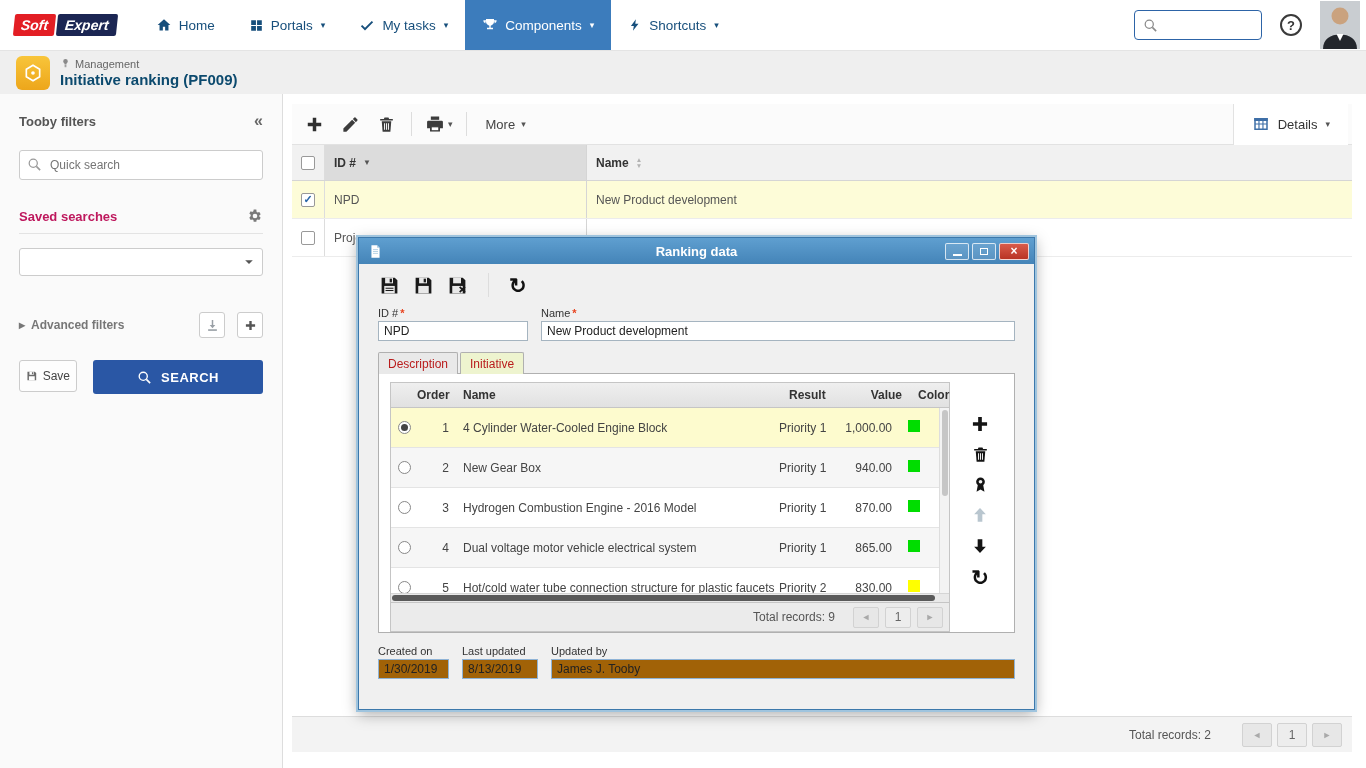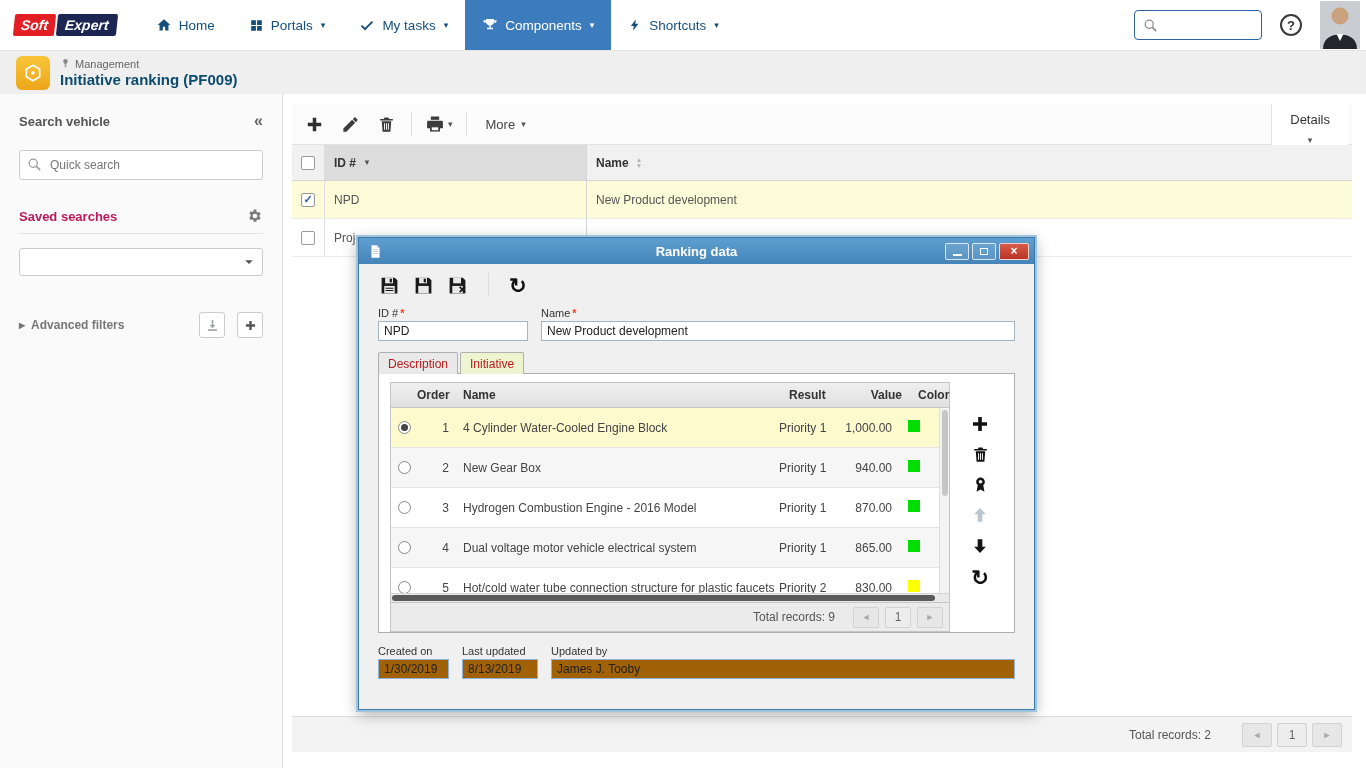--- a/index.html
+++ b/index.html
@@ -67,21 +67,21 @@
   .main{position:absolute;top:94px;left:283px;right:0;bottom:0;background:#fff;padding:0 14px 0 9px;}
   .main-toolbar{margin-top:10px;height:41px;border-bottom:1px solid #e2e2e2;background:#fbfbfb;
     display:flex;align-items:center;padding:0 4px;}
   .tb-btn{height:36px;min-width:36px;display:flex;align-items:center;justify-content:center;gap:3px;
     background:none;border:none;cursor:pointer;padding:0 6px;}
   .tb-sep{width:1px;height:24px;background:#ddd;margin:0 7px;}
   .more-btn{display:flex;align-items:center;gap:6px;color:#444;font-size:13px;padding:0 12px;cursor:pointer;
     background:none;border:none;font-family:"Liberation Sans",sans-serif;height:36px;}
   .tb-caret{font-size:9px;color:#555;}
   .details-btn{margin-left:auto;height:41px;border-left:1px solid #e2e2e2;display:flex;align-items:center;
-    gap:8px;padding:0 18px;background:#fff;color:#333;font-size:13px;cursor:pointer;flex-direction:column;}
+    gap:8px;padding:0 18px;background:#fff;color:#333;font-size:13px;cursor:pointer;}
 
   .rt-header{display:flex;height:36px;border-bottom:1px solid #d5d5d5;background:#f1f1f1;
     font-size:12px;font-weight:bold;color:#333;}
   .rt-col-check{width:33px;display:flex;align-items:center;justify-content:center;border-right:1px solid #ddd;flex:none;}
   .rt-col-id{width:262px;display:flex;align-items:center;padding-left:9px;border-right:1px solid #d5d5d5;flex:none;gap:7px;}
   .rt-header .rt-col-id{background:#dcdcdc;cursor:pointer;}
   .rt-col-name{flex:1;display:flex;align-items:center;padding-left:9px;gap:7px;}
   .sort-desc{font-size:8px;color:#555;}
   .sort-pair{display:flex;flex-direction:column;line-height:.8;font-size:6.5px;color:#b3b3b3;}
   .rt-row{display:flex;height:38px;border-bottom:1px solid #ececec;font-size:12px;color:#555;background:#fff;cursor:pointer;}
@@ -239,21 +239,21 @@
             <rect x="10" y="18" width="4" height="2" fill="#8a8a8a"></rect>
           </svg>
         <span>Management</span>
       </div>
       <div class="ph-title">Initiative ranking (PF009)</div>
     </div>
   </div>
 
   <aside class="sidebar">
     <div class="sb-header">
-      <span class="sb-title">Search vehicle</span>
+      <span class="sb-title">Tooby filters</span>
       <span class="sb-collapse">«</span>
     </div>
     <div class="quick-search">
       <span class="qs-icon">
         <svg width="15" height="15" viewBox="0 0 24 24">
             <circle cx="10" cy="10" r="6.5" fill="none" stroke="#9a9a9a" stroke-width="2"></circle>
             <path d="M15 15l6 6" stroke="#9a9a9a" stroke-width="2.5"></path>
           </svg>
       </span>
       <input placeholder="Quick search" style="">
@@ -282,20 +282,38 @@
               <path fill="#9aa0a6" d="M10.8 3h2.4v8h3.3L12 16.5 7.5 11h3.3z"></path>
               <path fill="#9aa0a6" d="M5 18h14v2.6H5z"></path>
             </svg>
         </span>
         <span class="adv-btn">
           <svg width="13" height="13" viewBox="0 0 24 24">
               <path fill="#555" d="M9.8 3.5h4.4v6.3h6.3v4.4h-6.3v6.3H9.8v-6.3H3.5V9.8h6.3z"></path>
             </svg>
         </span>
       </span>
+    </div>
+    <div class="sb-actions">
+      <button class="save-btn">
+        <svg width="14" height="14" viewBox="0 0 24 24">
+            <path fill="#6a6a6a" d="M3 3h15l3 3v15H3z"></path>
+            <rect x="7" y="3" width="9" height="6.5" fill="#fdfdfd"></rect>
+            <rect x="12.2" y="4.2" width="2.6" height="4.2" fill="#6a6a6a"></rect>
+            <rect x="6" y="12.5" width="12" height="8.5" fill="#fdfdfd"></rect>
+          </svg>
+        <span>Save</span>
+      </button>
+      <button class="search-btn">
+        <svg width="15" height="15" viewBox="0 0 24 24">
+            <circle cx="10" cy="10" r="6.5" fill="none" stroke="#fff" stroke-width="2.2"></circle>
+            <path d="M15 15l6 6" stroke="#fff" stroke-width="2.6"></path>
+          </svg>
+        <span>SEARCH</span>
+      </button>
     </div>
   </aside>
 
   <main class="main">
     <div class="main-toolbar">
       <button class="tb-btn">
         <svg width="19" height="19" viewBox="0 0 24 24">
             <path fill="#2f2f2f" d="M9.8 3.5h4.4v6.3h6.3v4.4h-6.3v6.3H9.8v-6.3H3.5V9.8h6.3z"></path>
           </svg>
       </button>

